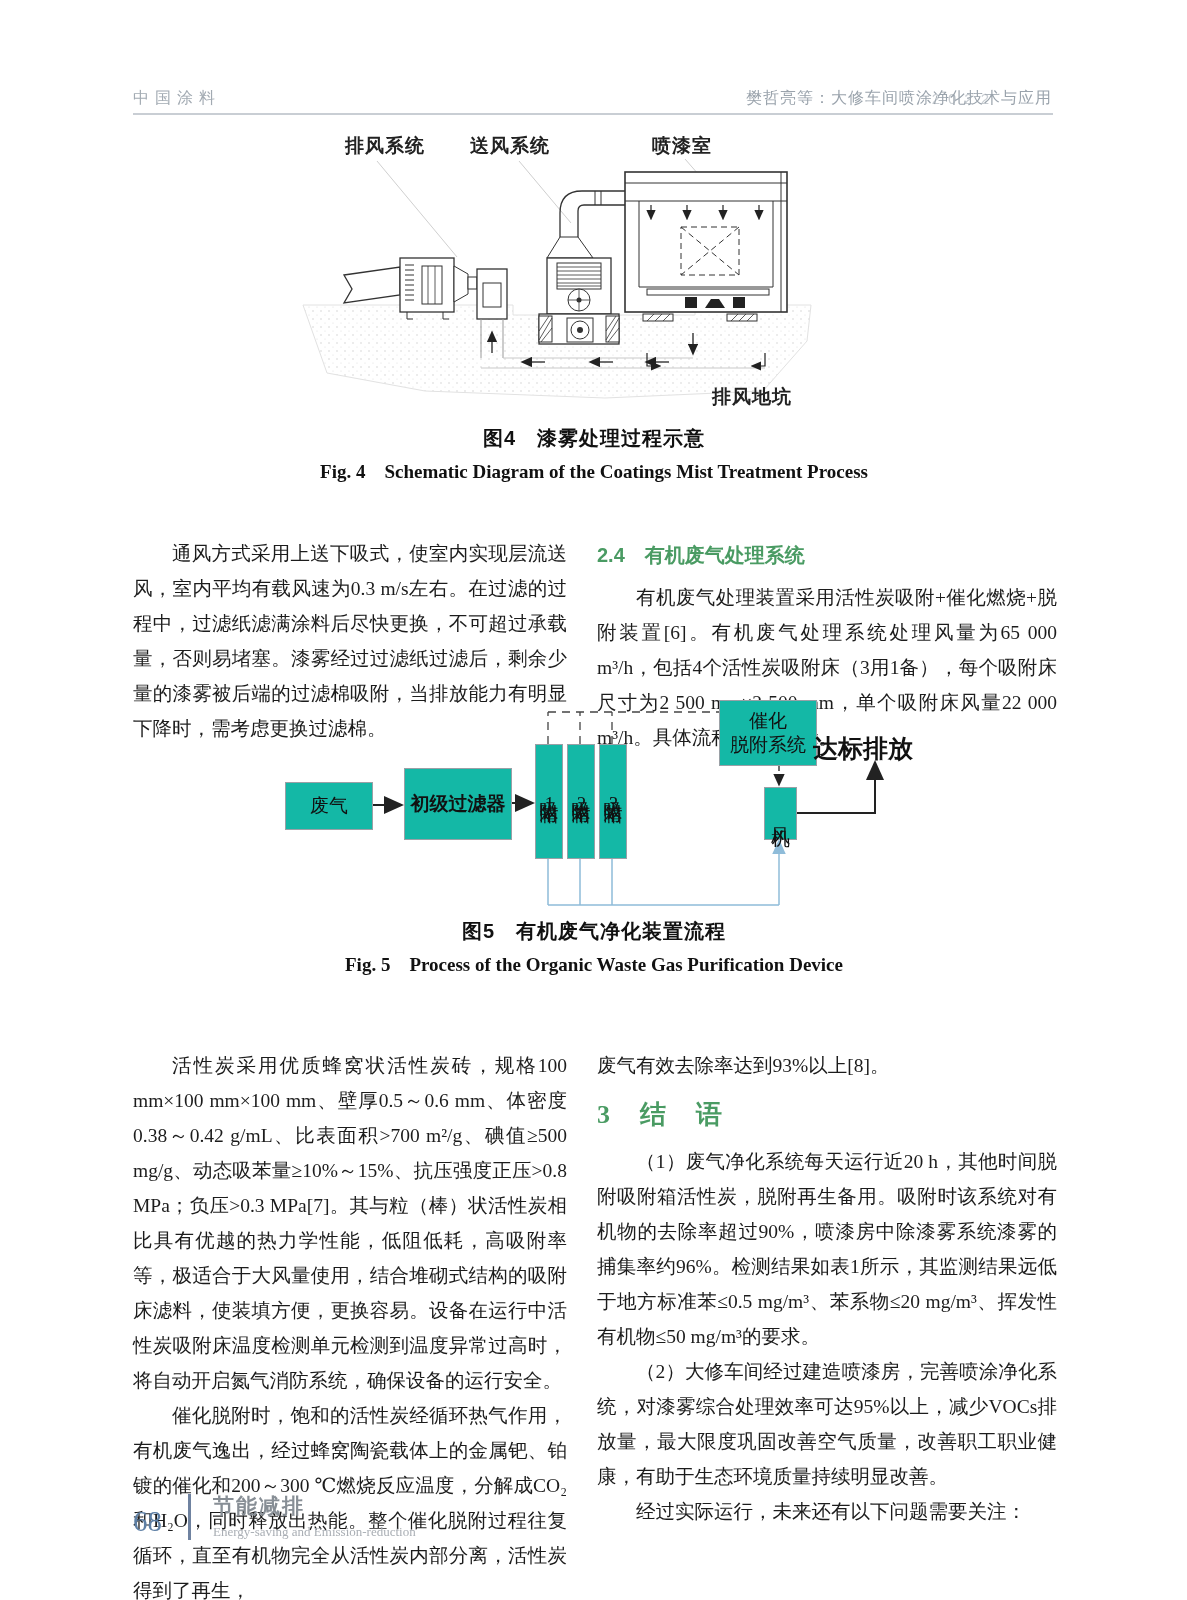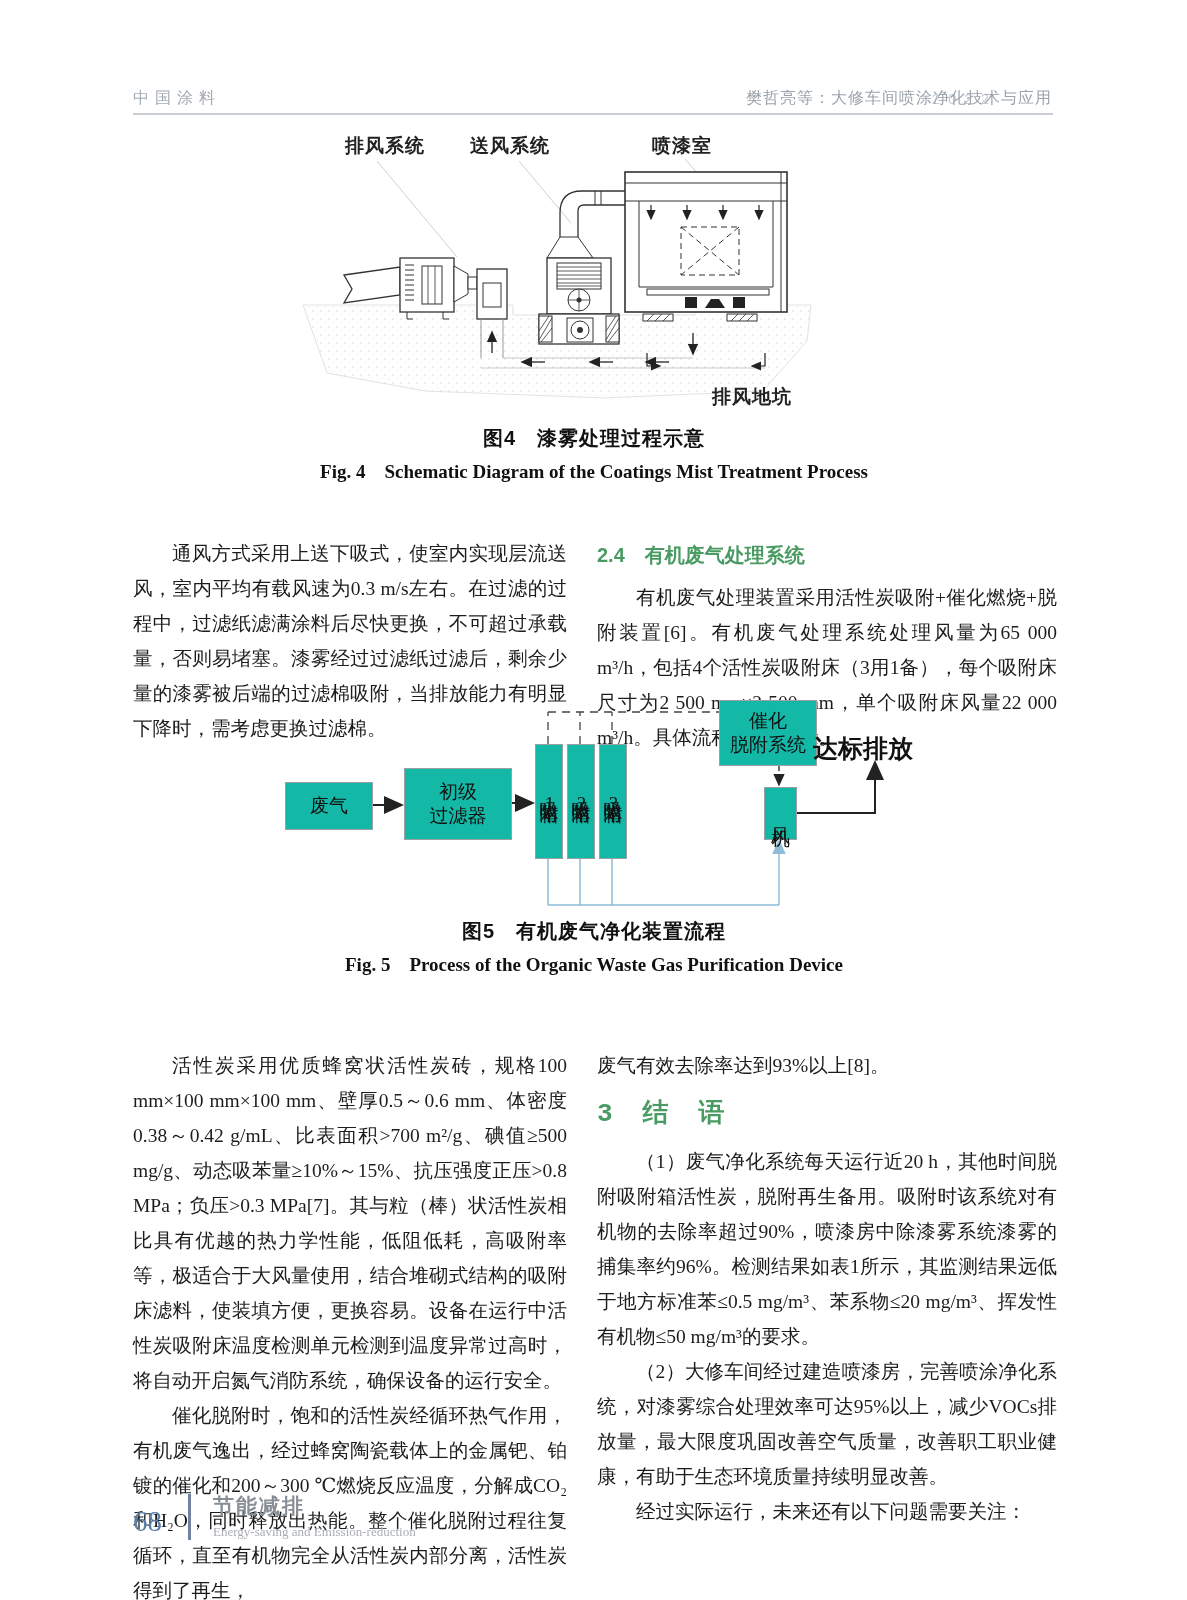--- a/index.html
+++ b/index.html
@@ -19,21 +19,21 @@
   
   .cap-wrap{left:135px;width:918px;text-align:center;}
   .cap-zh{font-size:20px;font-weight:bold;color:#111;font-family:"Liberation Sans",sans-serif;letter-spacing:1px;}
   .cap-en{font-size:19px;font-weight:bold;color:#111;font-family:"Liberation Serif",serif;margin-top:7px;}
 
   
   .col{font-size:19.5px;line-height:35px;text-align:justify;color:#1c1c1c;margin-top:40px;}
   .col p{margin:0;}
   .indent{text-indent:2em;}
   .h-green-sm{font-size:20px;font-weight:bold;font-family:"Liberation Sans",sans-serif;margin:0 0 7px 0;}
-  .h-green-lg{font-size:26px;font-weight:bold;font-family:Liberation Mono, monospace;margin:14px 0 12px 0;letter-spacing:2px;}
+  .h-green-lg{font-size:26px;font-weight:bold;font-family:Liberation Serif, serif;margin:14px 0 12px 0;letter-spacing:2px;}
 
   
   .flowbox{position:absolute;border:1.5px solid #9aa0a6;background:#14b8a6;display:flex;
            align-items:center;justify-content:center;text-align:center;
            font-size:19px;color:#111;line-height:24px;}
   .vtext{writing-mode:vertical-rl;text-orientation:upright;letter-spacing:2px;}
   .flow-label{position:absolute;font-size:25px;color:#111;font-weight:bold;font-family:"Liberation Sans",sans-serif;}
 
   
   .footer{left:133px;top:1492px;display:flex;align-items:center;gap:12px;}
@@ -164,21 +164,21 @@
     <path d="M268,54 V22 M300,54 V22 M332,54 V22 M268,22 H439" stroke="#444" stroke-width="1.3" fill="none" stroke-dasharray="8,6"></path>
     <path d="M499,76 L499,94" stroke="#222" stroke-width="1.3" stroke-dasharray="5,4" marker-end="url(#m5B)"></path>
 
     <path d="M516,123 L595,123 L595,74" stroke="#222" stroke-width="2" fill="none" marker-end="url(#m5B)"></path>
 
     <path d="M268,168 V215 M300,168 V215 M332,168 V215 M268,215 H499" stroke="#8fbcd9" stroke-width="1.5" fill="none"></path>
     <path d="M499,215 L499,152" stroke="#8fbcd9" stroke-width="1.5" marker-end="url(#m5Blue)"></path>
   </svg>
 
   <div class="flowbox" style="left:285px;top:782px;width:86px;height:46px;">废气</div>
-  <div class="flowbox" style="left:404px;top:768px;width:106px;height:70px;flex-direction:column;">
+  <div class="flowbox" style="left:404px;top:768px;width:106px;height:70px;font-weight:bold;">
     <span>初级</span>
     <span>过滤器</span>
   </div>
   <div class="flowbox vtext" style="left:535px;top:744px;width:26px;height:113px;">吸附箱1</div>
   <div class="flowbox vtext" style="left:567px;top:744px;width:26px;height:113px;">吸附箱2</div>
   <div class="flowbox vtext" style="left:599px;top:744px;width:26px;height:113px;">吸附箱3</div>
   <div class="flowbox" style="left:719px;top:700px;width:96px;height:64px;flex-direction:column;">
     <span>催化</span>
     <span>脱附系统</span>
   </div>

